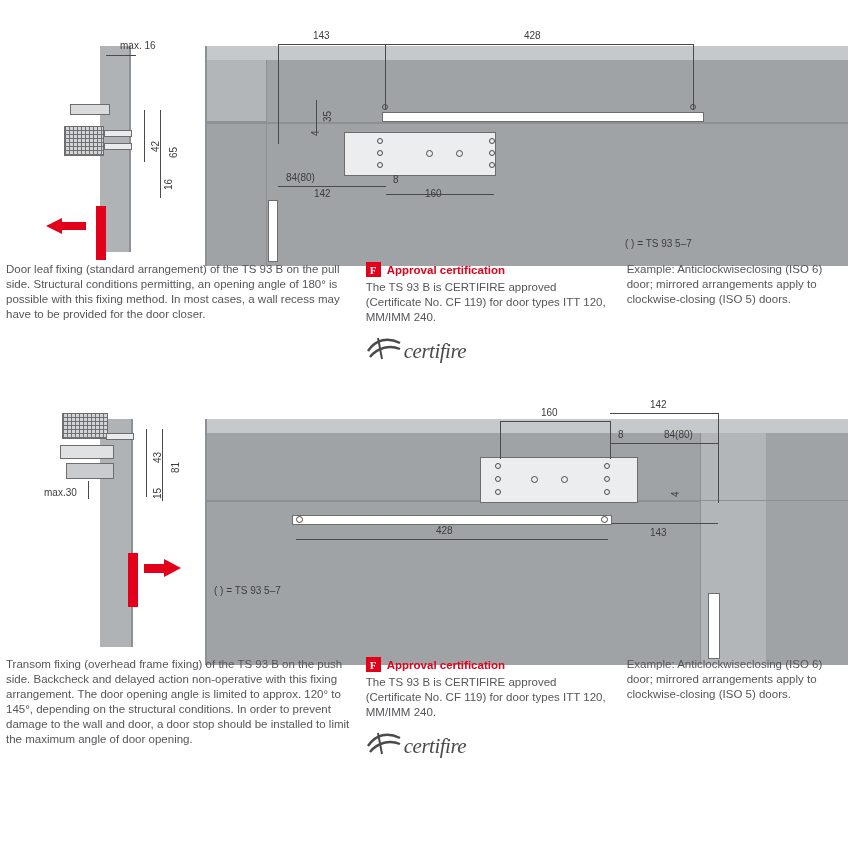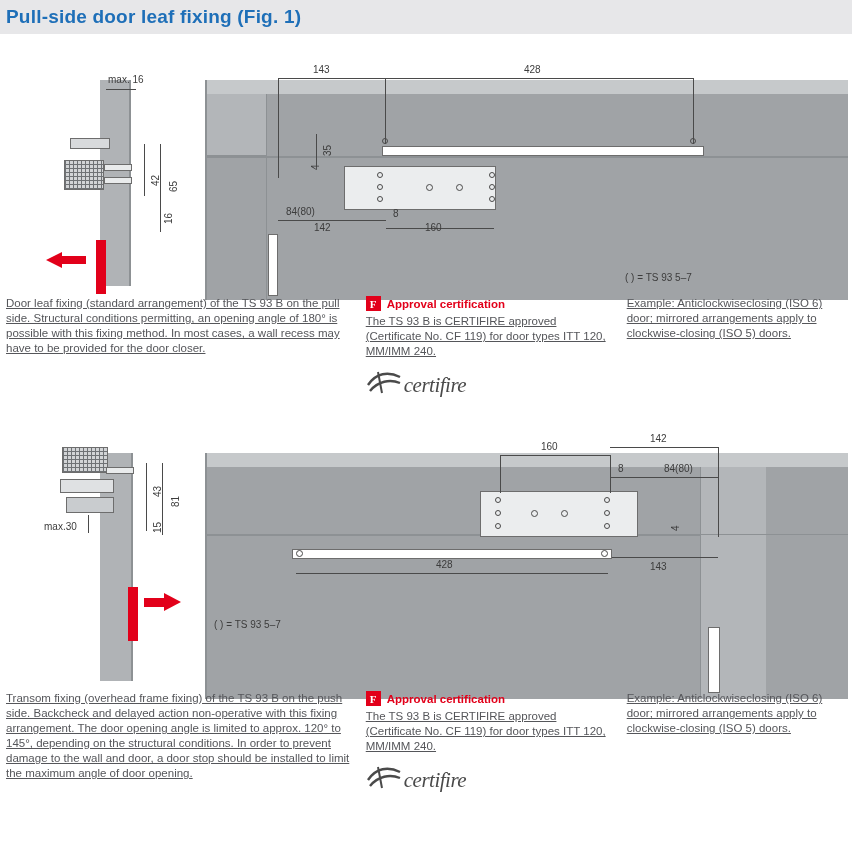--- a/index.html
+++ b/index.html
@@ -81,21 +81,20 @@
     padding: 10px 8px 6px 6px;
     gap: 14px;
   }
   .col-desc { width: 350px; }
   .col-cert { width: 250px; }
   .col-ex  { width: 220px; }
   .body-text {
     font-size: 11.5px;
     line-height: 15px;
     color: #55565a;
-    text-decoration: underline;
   }
   .cert-head {
     display:flex; align-items:center; gap:6px; margin-bottom:3px;
   }
   .f-badge {
     width: 15px; height: 15px;
     background: #e2001a; color:#fff;
     font-size: 11px; font-weight:bold;
     display:flex; align-items:center; justify-content:center;
     font-family: "Liberation Serif", serif;
@@ -112,23 +111,20 @@
     letter-spacing: -.5px;
     display:flex; align-items:center; gap:2px;
   }
   .cf-swoosh { display:inline-block; }
 </style>
 </head>
 <body>
 
 <div class="section">
 
-  <div class="head-bar blue">
-    <div class="head-title blue">Pull-side door leaf fixing (Fig. 1)</div>
-  </div>
 
   <div class="drawing">
 
     <div class="wall-grey" style="left:205px; top:46px; width:643px; height:220px;"></div>
     <div class="wall-light" style="left:205px; top:46px; width:643px; height:14px;"></div>
     <div class="wall-dark" style="left:205px; top:122px; width:643px; height:2px;"></div>
     <div class="wall-dark" style="left:205px; top:46px; width:2px; height:220px;"></div>
 
     <div class="wall-light" style="left:207px; top:60px; width:60px; height:62px; background:#b3b6b9;"></div>
     <div class="wall-dark" style="left:266px; top:60px; width:1px; height:206px;"></div>
@@ -164,21 +160,21 @@
     <div style="position:absolute;left:690px;top:104px;width:6px;height:6px;border:1px solid #4a4a4a;border-radius:50%;"></div>
 
     <div class="dim-line" style="left:278px; top:44px; width:1px; height:100px;"></div>
     <div class="dim-line" style="left:385px; top:44px; width:1px; height:66px;"></div>
     <div class="dim-line" style="left:693px; top:44px; width:1px; height:66px;"></div>
     <div class="dim-line" style="left:278px; top:44px; width:108px; height:1px;"></div>
     <div class="dim-line" style="left:385px; top:44px; width:309px; height:1px;"></div>
     <div class="dim-text" style="left:313px; top:30px;">143</div>
     <div class="dim-text" style="left:524px; top:30px;">428</div>
 
-    <div class="dim-text" style="left:108px; top:40px;">max. 16</div>
+    <div class="dim-text" style="left:120px; top:40px;">max. 16</div>
     <div class="dim-line" style="left:106px; top:55px; width:30px; height:1px;"></div>
 
     <div class="dim-text v" style="left:150px; top:152px;">42</div>
     <div class="dim-text v" style="left:168px; top:158px;">65</div>
     <div class="dim-text v" style="left:163px; top:190px;">16</div>
     <div class="dim-line" style="left:144px; top:110px; width:1px; height:52px;"></div>
     <div class="dim-line" style="left:160px; top:110px; width:1px; height:66px;"></div>
     <div class="dim-line" style="left:160px; top:176px; width:1px; height:22px;"></div>
 
     <div class="dim-text v" style="left:322px; top:122px;">35</div>

